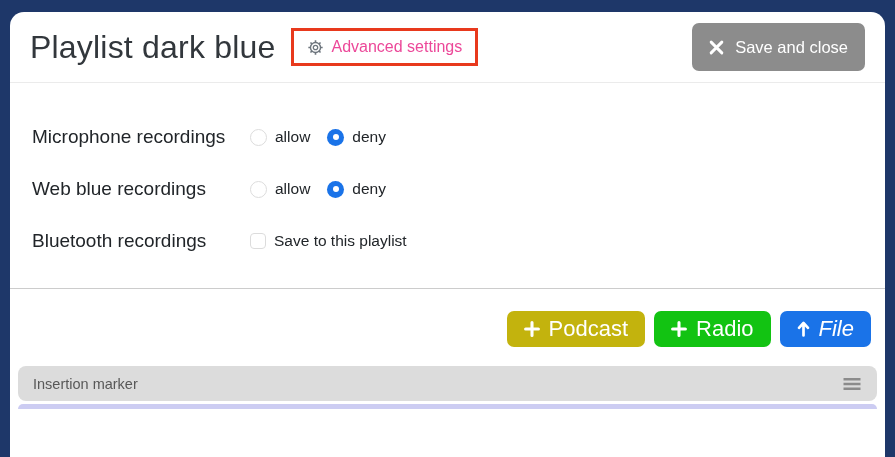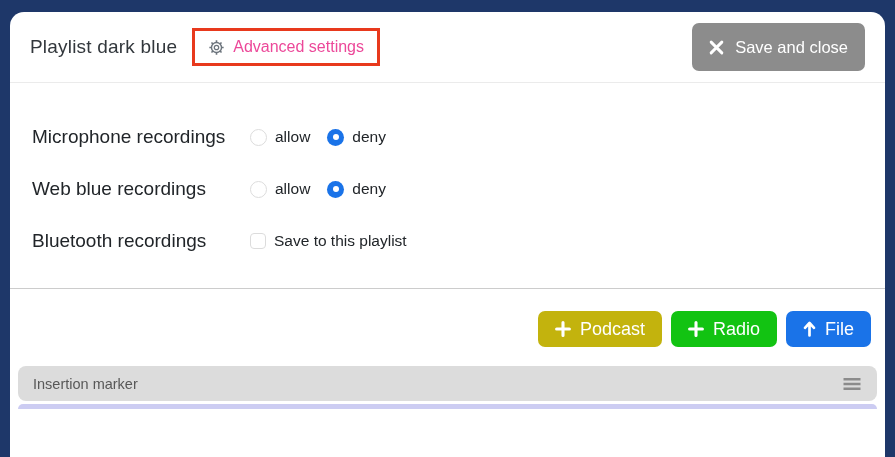--- a/index.html
+++ b/index.html
@@ -15,21 +15,21 @@
     border-radius:14px 14px 0 0;
     height:445px;
     overflow:hidden;
   }
   
   .header {
     display:flex; align-items:center;
     height:71px; padding:0 20px;
     border-bottom:1px solid #ebebeb;
   }
-  .title { font-size:19px; font-weight:500; color:#32373c; letter-spacing:.2px; }
+  .title { font-size:32px; font-weight:500; color:#32373c; letter-spacing:.2px; }
   .adv-box {
     margin-left:15px;
     border:3px solid var(--highlight-red, #e8391d);
     padding:7px 13px;
     display:flex; align-items:center; gap:8px;
     color:#ec4899; font-size:16px;
     cursor:pointer; background:#fff;
   }
   .save-btn {
     margin-left:auto;
@@ -63,26 +63,26 @@
     border:1.5px solid #dcdcdc; background:#fff; flex:none;
   }
   
   .divider { border:none; border-top:1px solid #cccccc; margin-top:34px; }
   .actions {
     display:flex; justify-content:flex-end; gap:9px;
     margin-top:22px; padding-right:14px;
   }
   .act-btn {
     height:36px; padding:0 17px; border:none; border-radius:7px;
-    color:#fff; font-size:18px; font-family:inherit;
+    color:#fff; font-size:22px; font-family:inherit;
     display:flex; align-items:center; gap:9px; cursor:pointer;
   }
   .act-podcast { background: var(--podcast-yellow, #c3b30d); }
   .act-radio   { background: var(--radio-green, #12c312); }
-  .act-file    { background: var(--accent-blue, #1a73e8); }
+  .act-file    { background: var(--accent-blue, #1a73e8); font-style: italic; }
   
   .insert-bar {
     margin:19px 8px 0;
     height:35px; border-radius:8px;
     background: var(--bar-gray, #dcdcdc);
     display:flex; align-items:center;
     padding:2px 15px;
     color:#585858; font-size:14.5px;
   }
   .drag-handle { margin-left:auto; display:flex; cursor:grab; }

